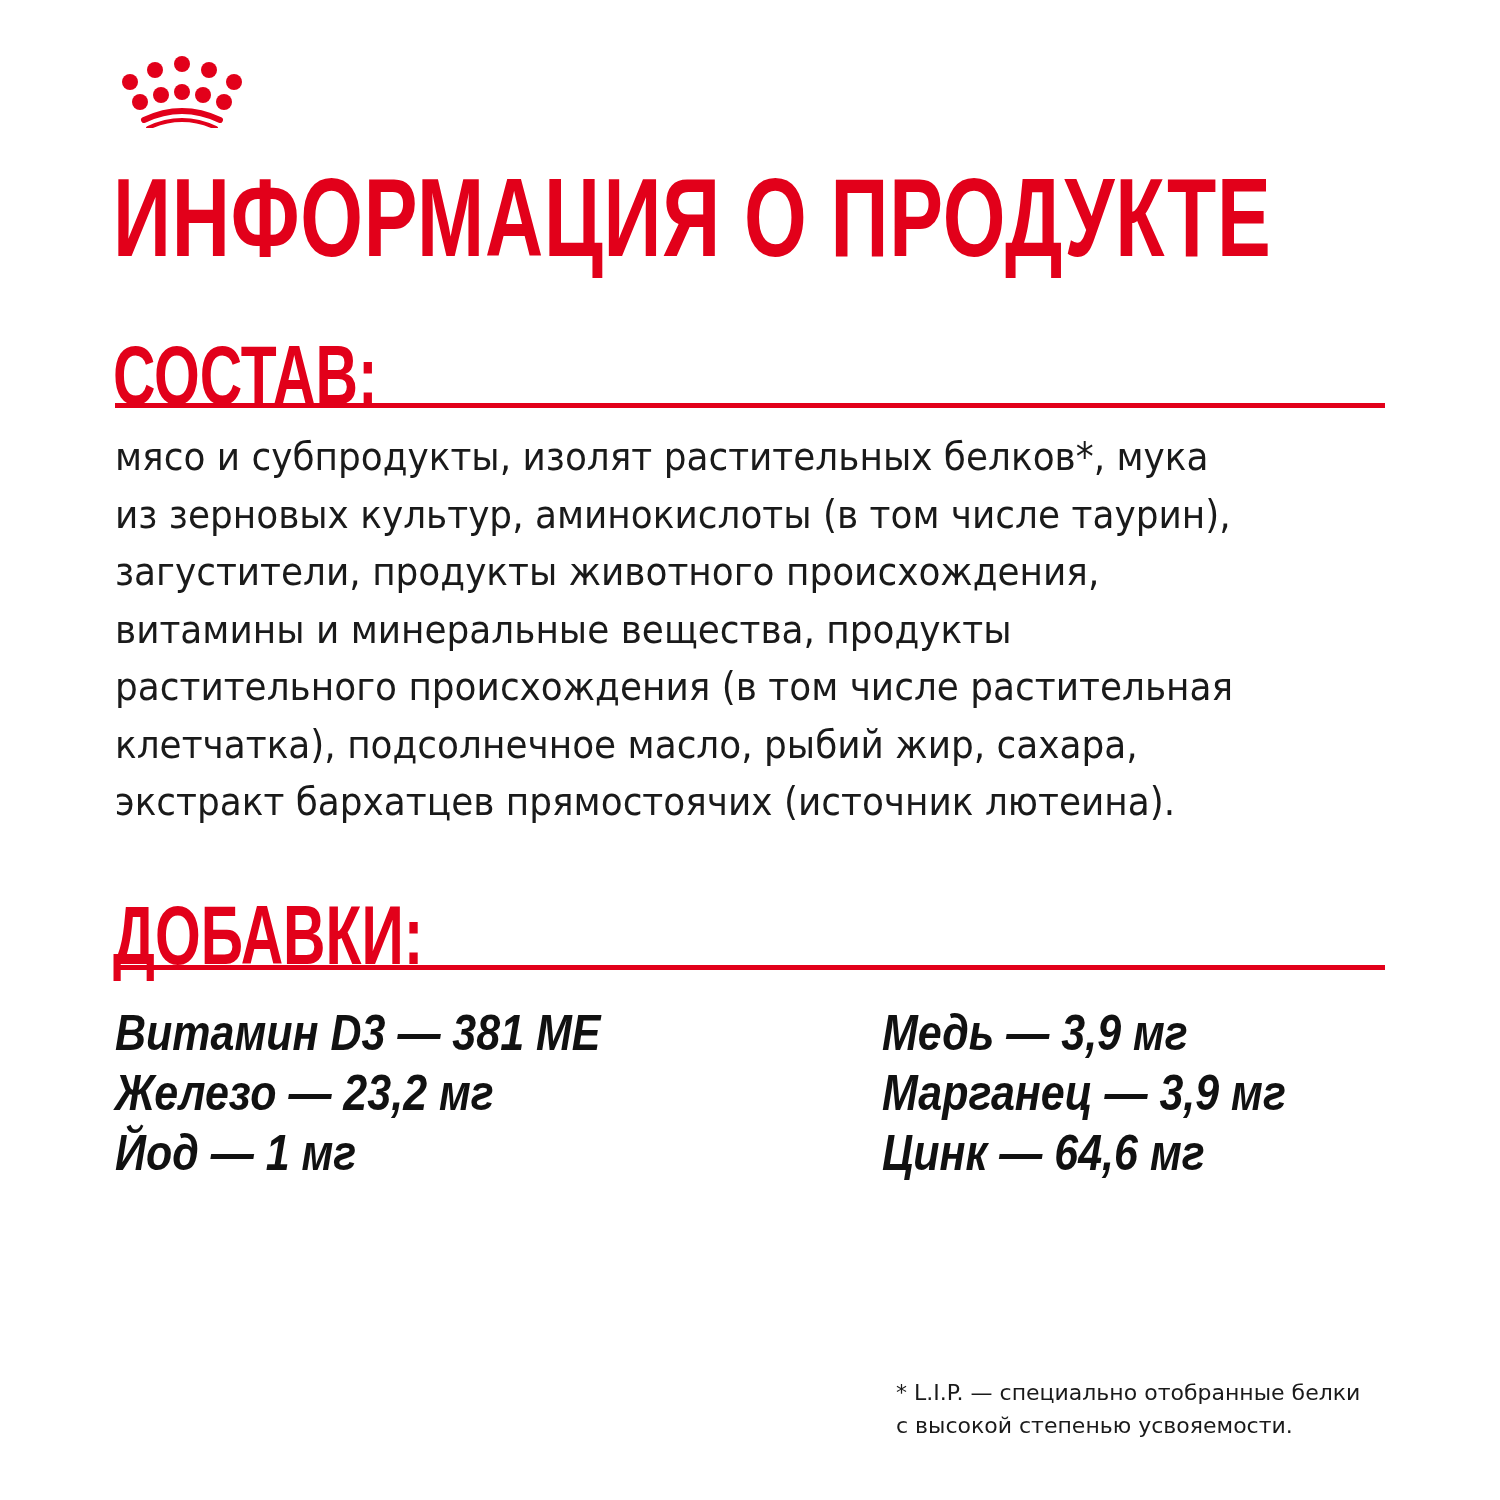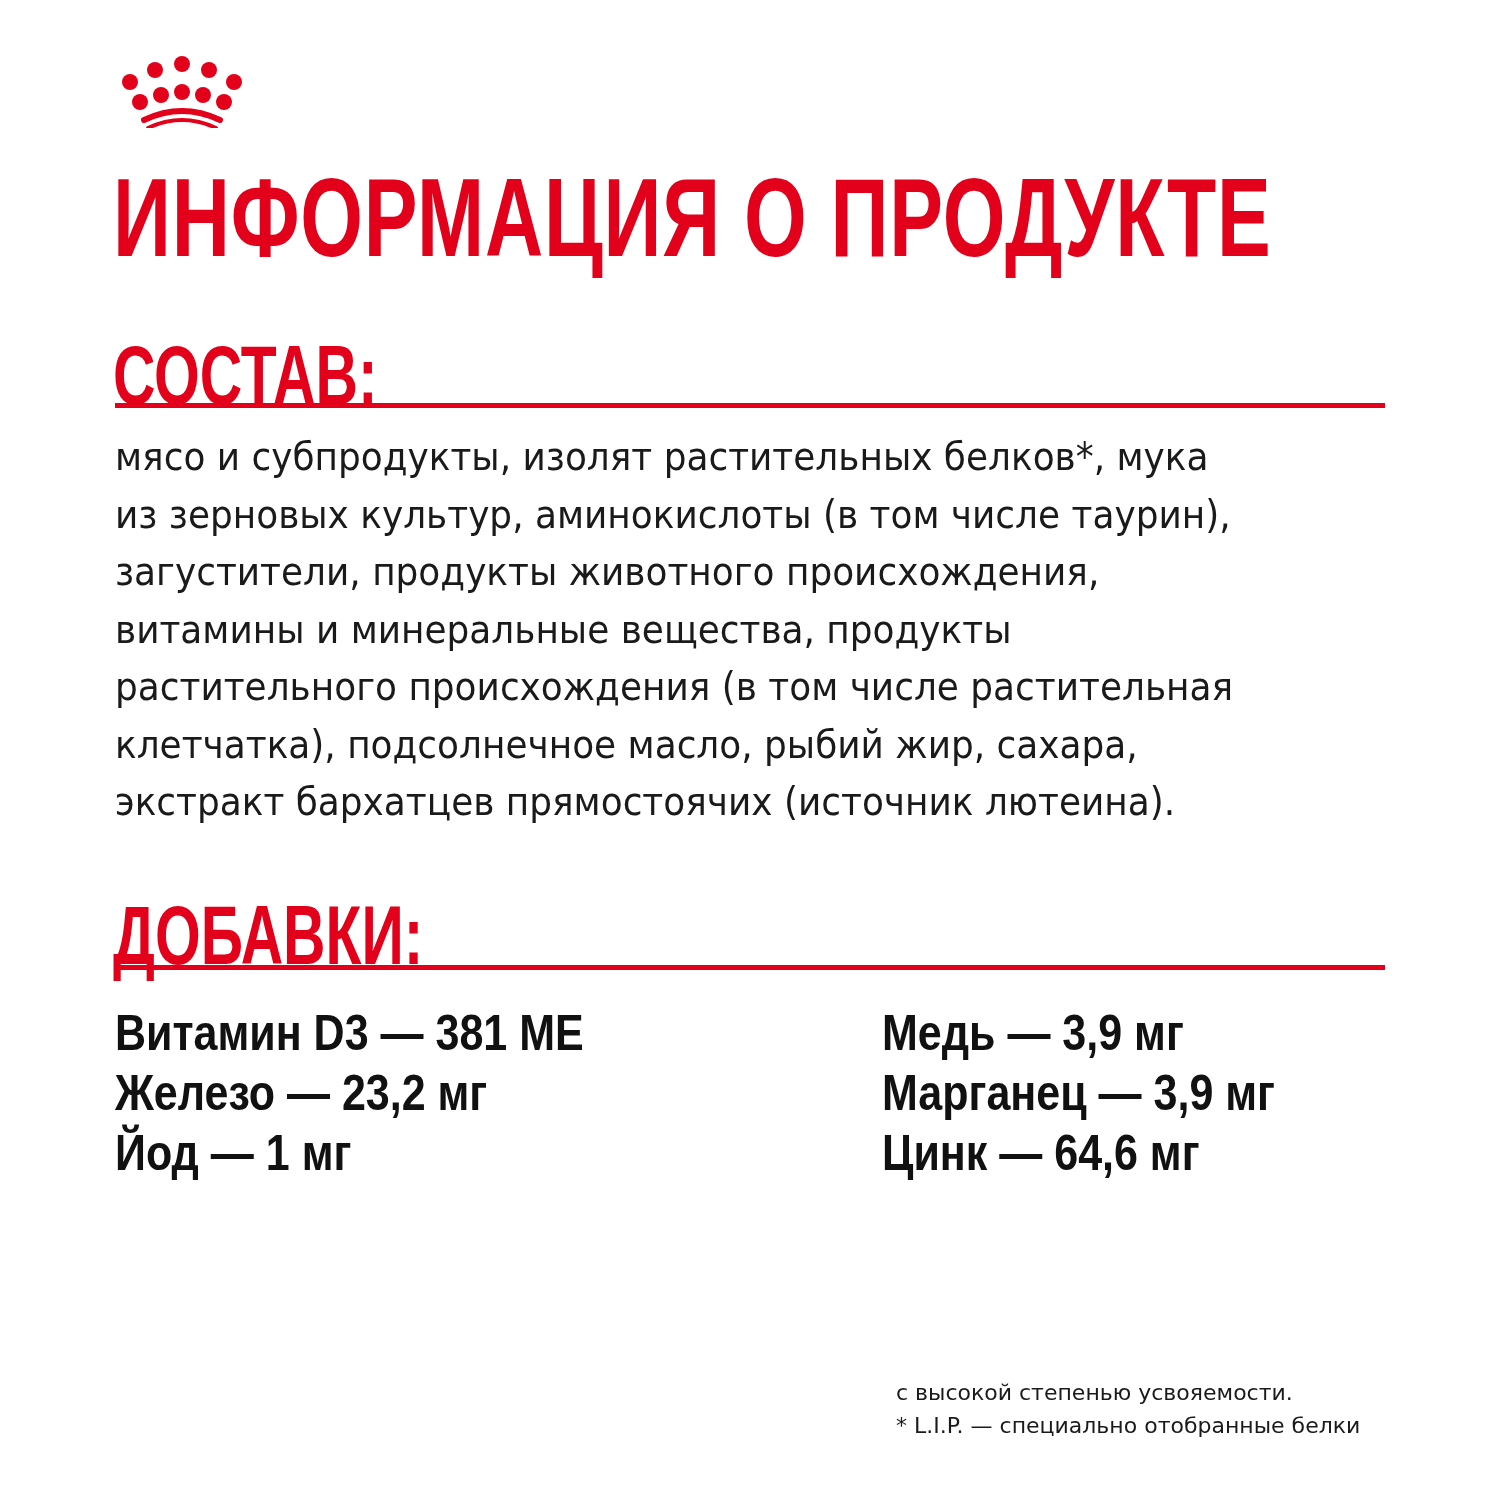--- a/index.html
+++ b/index.html
@@ -21,21 +21,21 @@
       transform: scaleX(0.7); transform-origin: left top; white-space: nowrap;
     }
     .divider { position: absolute; left: 115px; width: 1270px; height: 5px; background: #e2001a; }
     .composition {
       position: absolute; left: 115px; top: 428px; width: 1290px;
       font-size: 39px; line-height: 57.5px; color: #1a1a1a;
       transform: scaleX(0.92); transform-origin: left top;
     }
     .composition .line { white-space: nowrap; display: block; }
     .additives { position: absolute; top: 1003px; left: 115px; width: 1290px; }
-    .add-col { position: absolute; top: 0; }
+    .add-col { position: absolute; top: 0; font-style: italic; }
     .add-item {
       font-family: "Liberation Sans", sans-serif; font-weight: 700;
       font-size: 50px; line-height: 60px; color: #111111; white-space: nowrap;
       transform: scaleX(0.86); transform-origin: left top;
     }
     .footnote {
       position: absolute; left: 896px; top: 1376px;
       font-size: 22px; line-height: 33px; color: #1a1a1a;
     }
     .footnote .line { display: block; white-space: nowrap; }
@@ -87,15 +87,15 @@
     <div class="add-item">Йод — 1 мг</div>
   </div>
   <div class="add-col" style="left:767px;">
     <div class="add-item">Медь — 3,9 мг</div>
     <div class="add-item">Марганец — 3,9 мг</div>
     <div class="add-item">Цинк — 64,6 мг</div>
   </div>
 </div>
 
 <div class="footnote">
+  <span class="line">* L.I.P. — специально отобранные белки</span>
   <span class="line">с высокой степенью усвояемости.</span>
-  <span class="line">* L.I.P. — специально отобранные белки</span>
 </div>
 
 </body></html>

